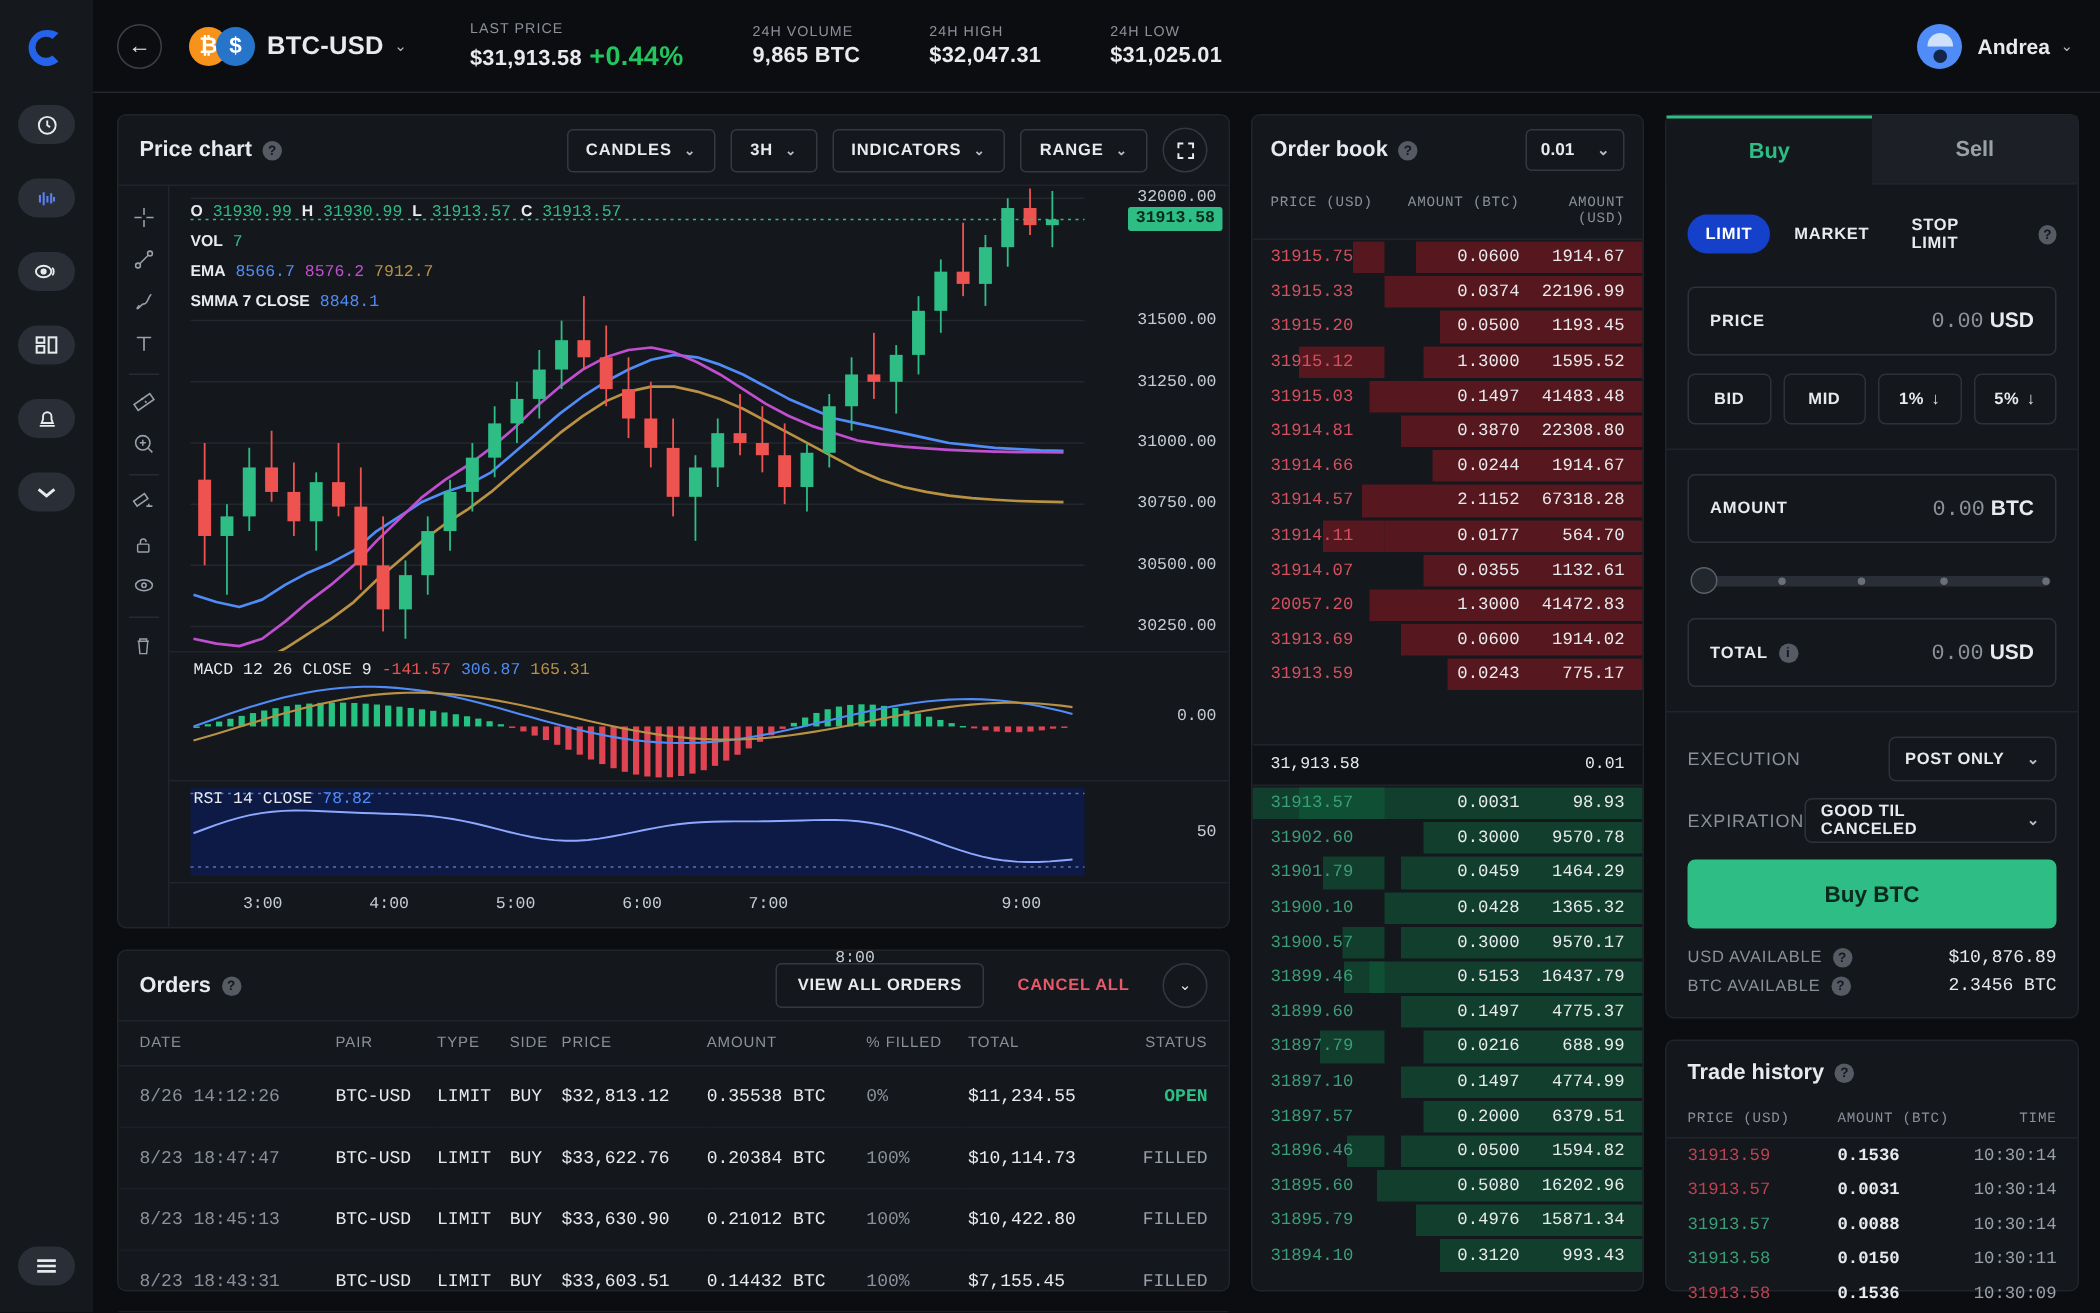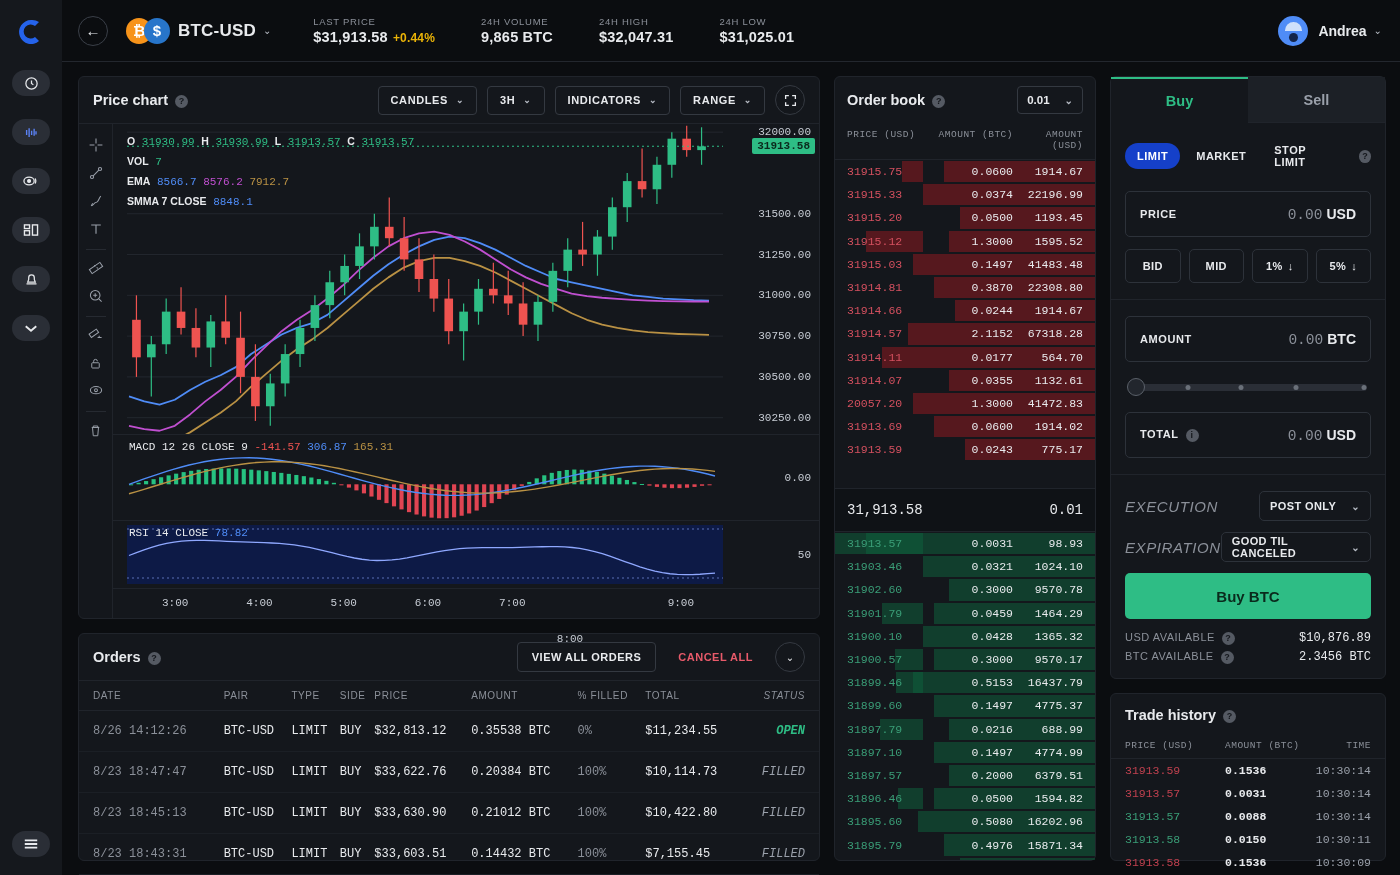--- a/index.html
+++ b/index.html
@@ -47,21 +47,21 @@
     display: flex; align-items: center; justify-content: center;
     font-size: 15px; font-weight: bold; color: #fff; }
   .coin-btc { left: 0; background: #f7931a; }
   .coin-usd { left: 18px; background: #2775ca; }
   .pair-name { font-size: 17px; font-weight: bold; margin-left: 8px; letter-spacing: .2px; }
   .caret { margin-left: 7px; color: #b9bec7; font-size: 10px; }
 
   .stats { display: flex; align-items: center; margin-left: 42px; gap: 46px; }
   .stat-label { font-size: 9.5px; color: #8b9099; letter-spacing: .7px; margin-bottom: 2px; }
   .stat-val { font-size: 14.5px; font-weight: bold; letter-spacing: .2px; }
-  .stat-val .chg { color: #eab308; font-weight: bold; margin-left: 5px; font-size: 12px; }
+  .stat-val .chg { color: #22c55e; font-weight: bold; margin-left: 5px; font-size: 18px; }
 
   .topbar-right { margin-left: auto; display: flex; align-items: center; cursor: pointer; }
   .avatar { width: 30px; height: 30px; border-radius: 50%; background: #4f8cf7;
     display:flex; align-items:flex-end; justify-content:center; overflow:hidden; position: relative; }
   .avatar::before { content:""; position:absolute; top:6px; width:17px; height:9px;
     background:#cfe0fb; border-radius: 9px 9px 0 0; }
   .avatar::after { content:""; position:absolute; bottom:4px; width:9px; height:9px;
     background:#14254a; border-radius:50%; }
   .username { margin-left: 10px; font-size: 14px; font-weight: bold; }
 
@@ -127,21 +127,21 @@
   .danger-btn { height: 30px; padding: 0 12px; font-size: 11px; font-weight: bold;
     letter-spacing: .5px; color: #e85a6a; display:flex; align-items:center; cursor:pointer; }
   .round-btn { width: 30px; height: 30px; border-radius: 50%; border: 1px solid #343941;
     display:flex; align-items:center; justify-content:center; cursor:pointer; font-size:10px; color:#e8eaed;}
   .otable { width: 100%; border-collapse: collapse; }
   .otable th { font-size: 10px; color: #8b9099; font-weight: normal; letter-spacing: .6px;
     text-align: left; padding: 9px 0 9px 0; border-top: 1px solid #20242b; border-bottom: 1px solid #20242b; }
   .otable td { font-size: 12px; padding: 13px 0; border-bottom: 1px solid #1b1f25;
     font-family: "Liberation Mono", monospace; }
   .otable th:first-child, .otable td:first-child { padding-left: 14px; }
-  .otable th:last-child, .otable td:last-child { padding-right: 14px; text-align: right; font-style: italic; }
+  .otable th:last-child, .otable td:last-child { padding-right: 14px; text-align: right; }
   .td-date { color: #8b9099; font-size: 11.5px; margin-top: 48px; }
   .td-muted { color: #8b9099; }
   .st-open { color: #2ebd85; font-weight: bold; font-size: 11.5px; font-family:"Liberation Sans",sans-serif;}
   .st-filled { color: #9aa0aa; font-size: 11.5px; font-family:"Liberation Sans",sans-serif;}
   .c-type, .c-side, .c-pair { font-family: "Liberation Sans", sans-serif; font-size: 12px; }
 
   
   .book-panel { flex: 1; display: flex; flex-direction: column; min-height: 0; }
   .book-head { height: 46px; display: flex; align-items: center; padding: 0 12px; flex: none; }
   .book-sel { margin-left: auto; height: 28px; padding: 0 9px; border: 1px solid #343941;
@@ -151,22 +151,22 @@
     letter-spacing: .5px; border-bottom: 1px solid #20242b; font-family:"Liberation Mono",monospace; }
   .bc1 { width: 78px; } .bc2 { width: 88px; text-align: right; } .bc3 { flex: 1; text-align: right; }
   .book-rows { flex: 1; overflow: hidden; }
   .brow { display: flex; padding: 0 12px; height: 23.2px; align-items: center;
     font-size: 11.5px; font-family: "Liberation Mono", monospace; position: relative; cursor: pointer; }
   .brow .depth { position: absolute; top: 1px; bottom: 1px; right: 0; }
   .brow .depth2 { position: absolute; top: 1px; bottom: 1px; }
   .brow span { position: relative; z-index: 2; }
   .ask .p { color: #d4505f; } .bid .p { color: #3a9e77; }
   .brow .a, .brow .t { color: #e8eaed; }
-  .spread { display: flex; padding: 0 12px; height: 44px; align-items: center;
-    font-size: 14px; font-family: "Liberation Mono", monospace;
+  .spread { display: flex; padding: 0 12px; height: 28px; align-items: center;
+    font-size: 11px; font-family: "Liberation Mono", monospace;
     border-top: 1px solid #20242b; border-bottom: 1px solid #20242b; background: #0f1216; }
 
   
   .trade-panel { flex: none; display: flex; flex-direction: column; }
   .bs-tabs { display: flex; height: 46px; flex: none; }
   .bs-tab { flex: 1; display: flex; align-items: center; justify-content: center;
     font-size: 14.5px; font-weight: bold; cursor: pointer; }
   .bs-tab.buy { color: #2ebd85; border-top: 2px solid #2ebd85; background: #14171c; }
   .bs-tab.sell { color: #9aa0aa; background: #1c2026; border-bottom: 1px solid #20242b; }
   .trade-body { padding: 14px; }
@@ -186,21 +186,21 @@
     display: flex; align-items: center; justify-content: center; gap: 5px;
     font-size: 11px; font-weight: bold; letter-spacing: .4px; cursor: pointer; }
   .divider { height: 1px; background: #20242b; margin: 16px -14px; }
   .slider { height: 22px; display: flex; align-items: center; position: relative; margin: 14px 2px; }
   .track { position: absolute; left: 8px; right: 2px; height: 7px; background: #2a2e36; border-radius: 4px; }
   .dot { position: absolute; width: 5px; height: 5px; border-radius: 50%; background: #6a7079;
     transform: translateX(-50%); }
   .knob { position: absolute; left: 0; width: 18px; height: 18px; border-radius: 50%;
     background: #22262d; border: 1.5px solid #5a6069; cursor: pointer; }
   .kv { display: flex; align-items: center; margin-bottom: 11px; }
-  .kv .k { font-size: 15px; color: #8b9099; letter-spacing: .6px; font-style: italic; }
+  .kv .k { font-size: 12px; color: #8b9099; letter-spacing: .6px; }
   .sel { margin-left: auto; height: 30px; padding: 0 10px; border: 1px solid #2d323a;
     border-radius: 5px; display: flex; align-items: center; gap: 8px;
     font-size: 11px; font-weight: bold; letter-spacing: .4px; cursor: pointer; }
   .buy-btn { height: 46px; background: #2ebd85; border-radius: 5px; display: flex;
     align-items: center; justify-content: center; font-size: 15px; font-weight: bold;
     color: #0a2a1c; cursor: pointer; margin-top: 4px; }
   .avail { display: flex; align-items: center; margin-top: 12px; font-size: 11px; }
   .avail .k { color: #8b9099; letter-spacing: .5px; }
   .avail .v { margin-left: auto; font-family: "Liberation Mono", monospace; font-size: 12px; }
 
@@ -834,26 +834,20 @@
           </div>
           <div class="book-rows" id="bids-rows">
               <div class="brow bid">
                 <div class="depth2" style="left:12%;right:66%;background:rgba(14,95,60,0.55)"></div>
                 <div class="depth" style="width:100%;background:rgba(14,95,60,0.55)"></div>
                 <span class="bc1 p">31913.57</span>
                 <span class="bc2 a">0.0031</span>
                 <span class="bc3 t">98.93</span>
               </div>
               <div class="brow bid">
-                <div class="depth" style="width:66%;background:rgba(14,95,60,0.55)"></div>
-                <span class="bc1 p">31903.46</span>
-                <span class="bc2 a">0.0321</span>
-                <span class="bc3 t">1024.10</span>
-              </div>
-              <div class="brow bid">
                 <div class="depth" style="width:56%;background:rgba(14,95,60,0.55)"></div>
                 <span class="bc1 p">31902.60</span>
                 <span class="bc2 a">0.3000</span>
                 <span class="bc3 t">9570.78</span>
               </div>
               <div class="brow bid">
                 <div class="depth2" style="left:17.94%;right:66%;background:rgba(14,95,60,0.55)"></div>
                 <div class="depth" style="width:62%;background:rgba(14,95,60,0.55)"></div>
                 <span class="bc1 p">31901.79</span>
                 <span class="bc2 a">0.0459</span>

